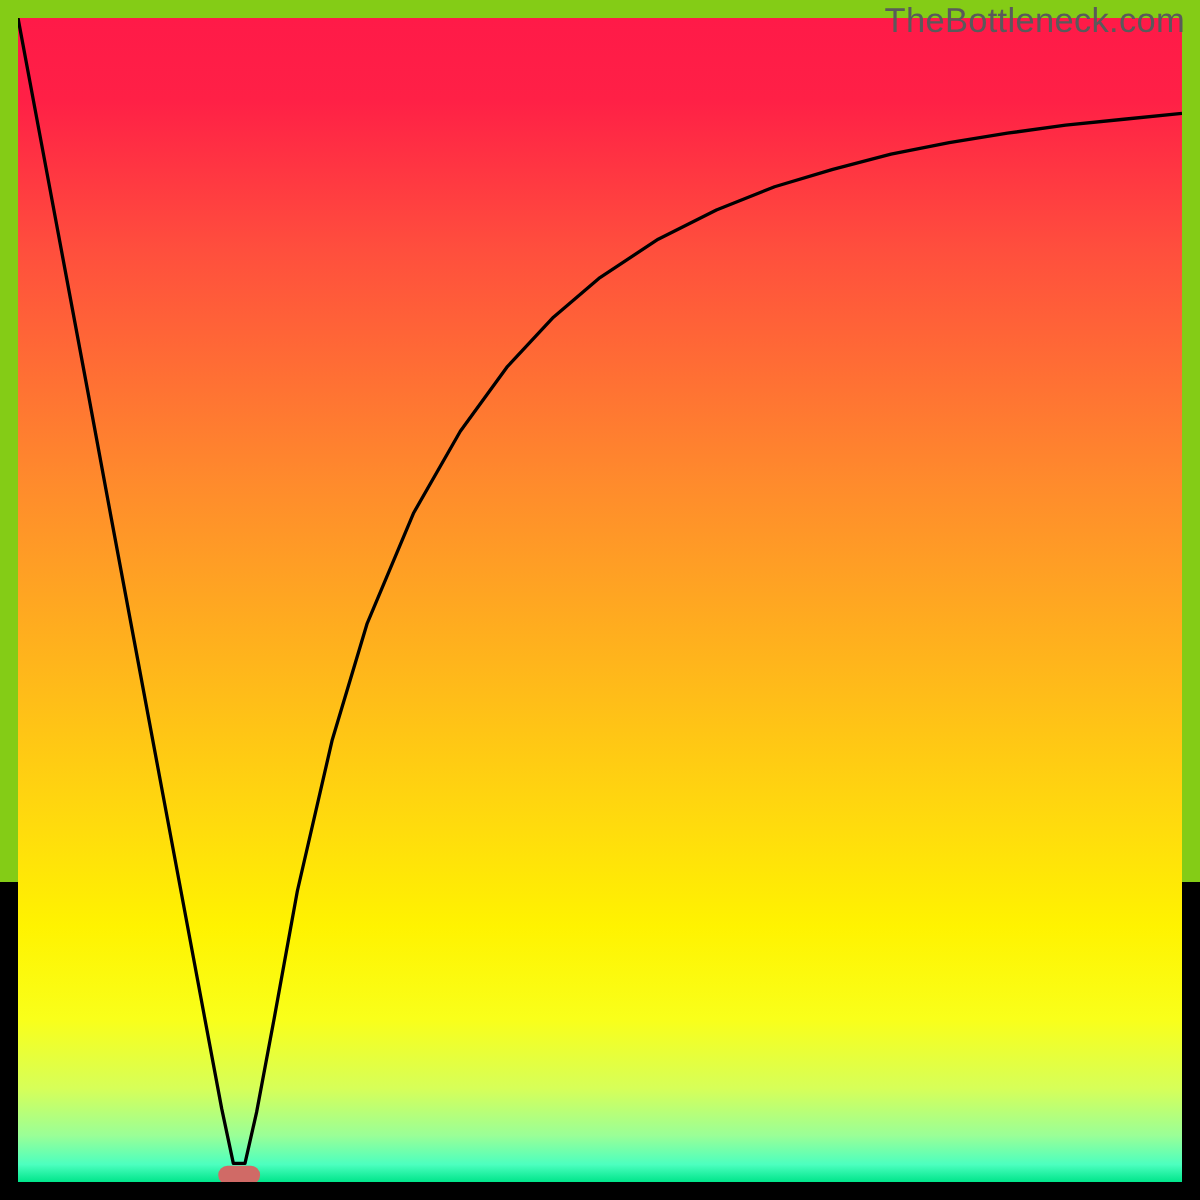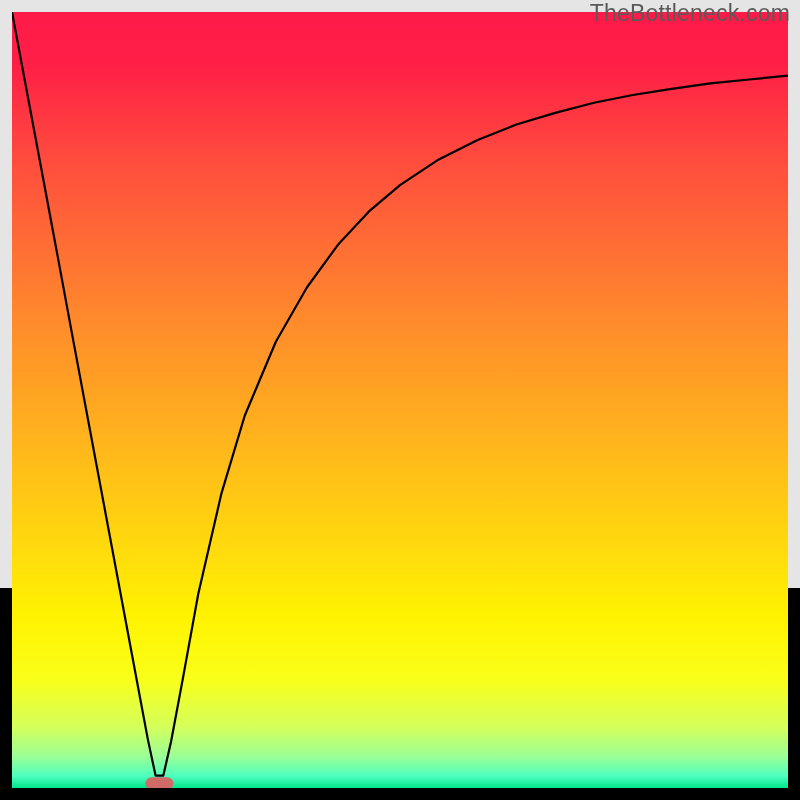--- a/index.html
+++ b/index.html
@@ -8,21 +8,21 @@
     width: 800px;
     height: 800px;
     overflow: hidden;
     background: #000;
     font-family: Arial, Helvetica, sans-serif;
   }
   .chart-container {
     position: relative;
     width: 800px;
     height: 588px;
-    background: #e5e5e5;
+    background: #84cc16;
   }
   .plot-area {
     position: absolute;
     left: 12px;
     top: 12px;
     width: 776px;
     height: 776px;
   }
   .watermark {
     position: absolute;

